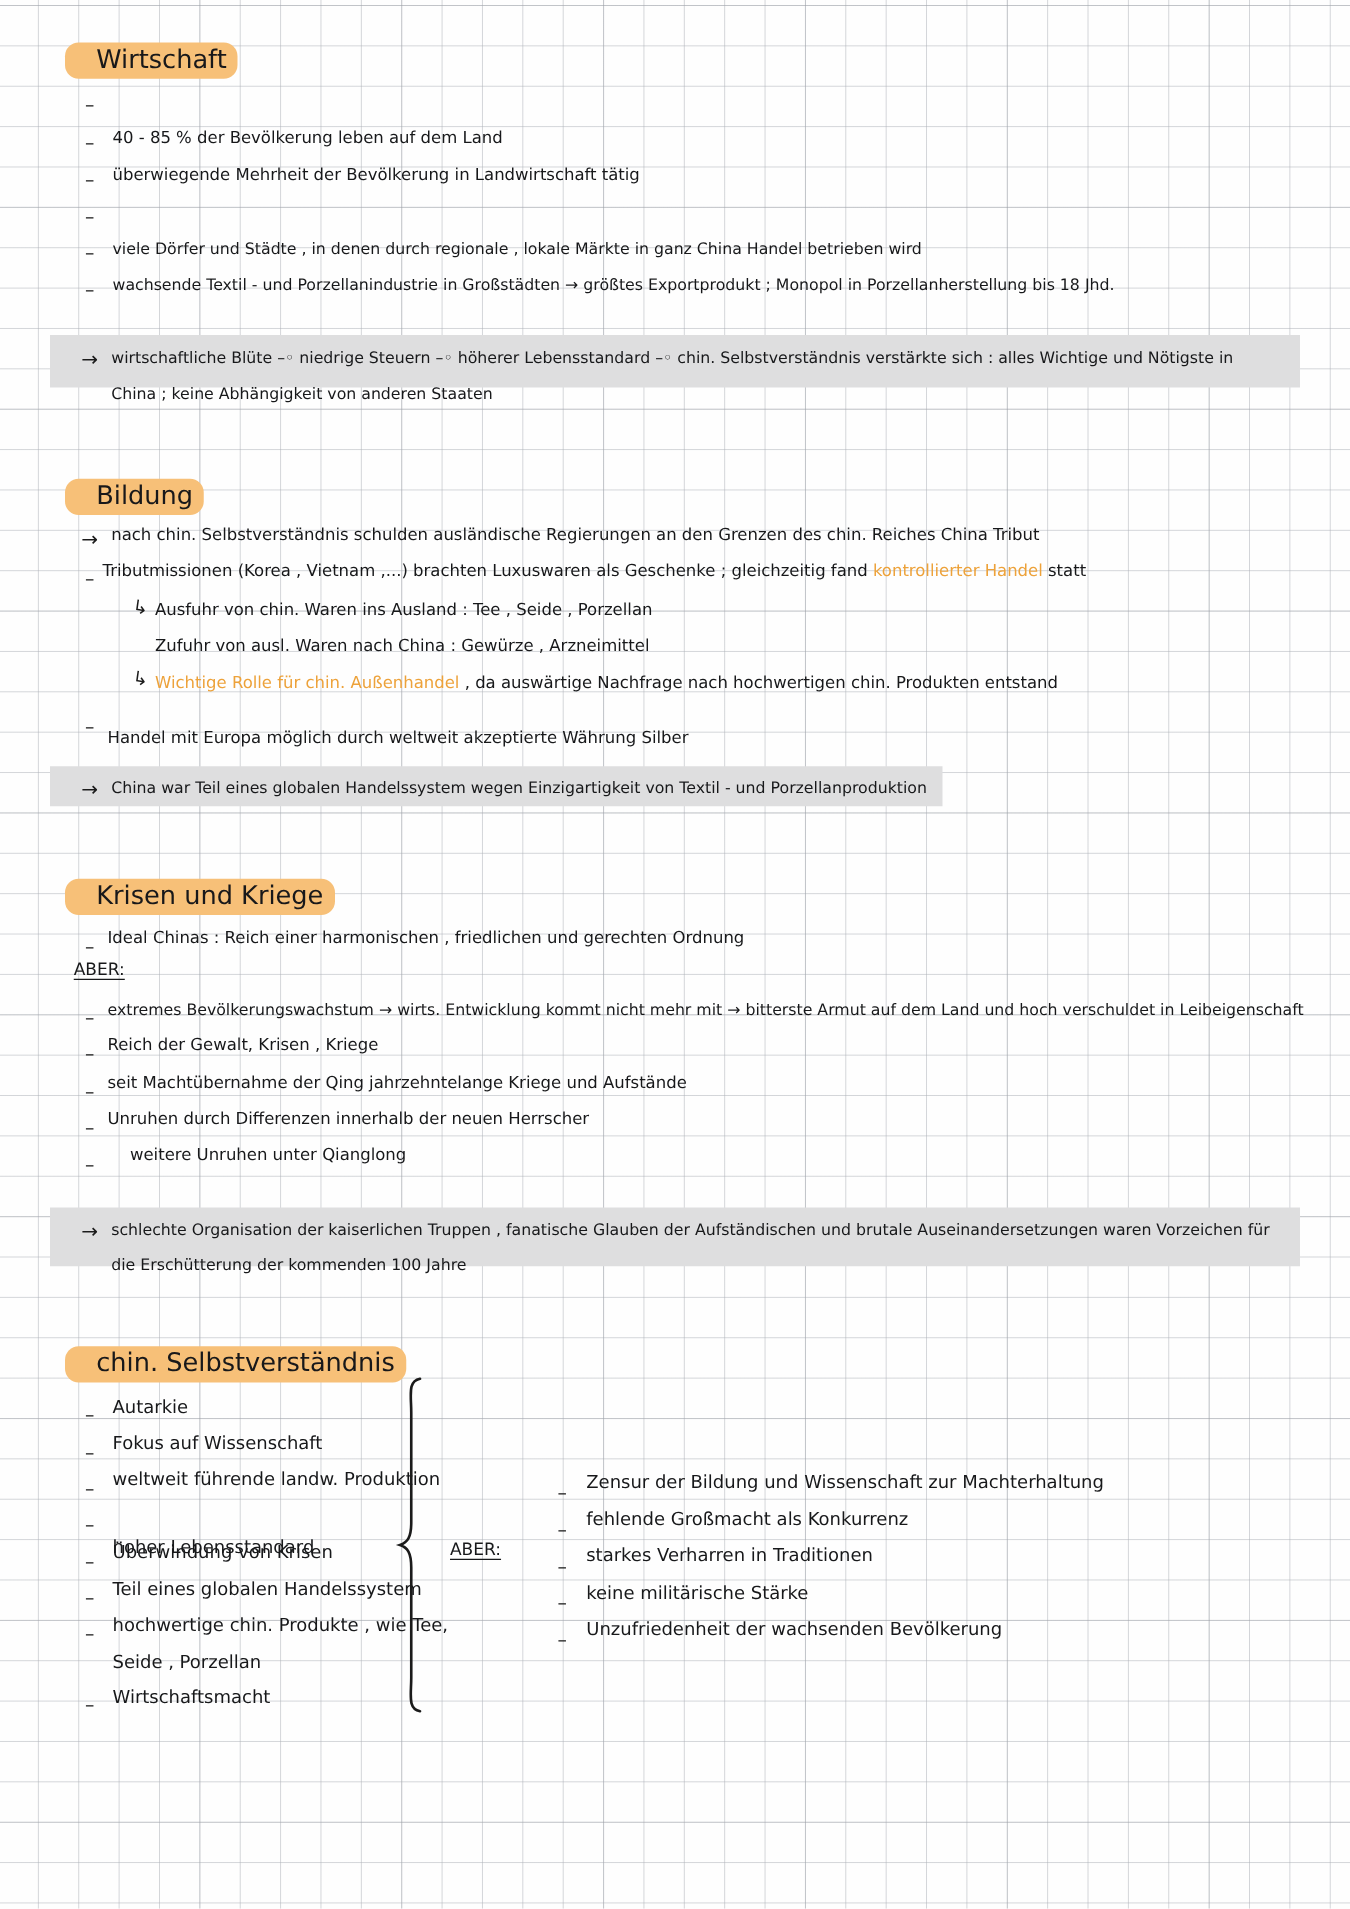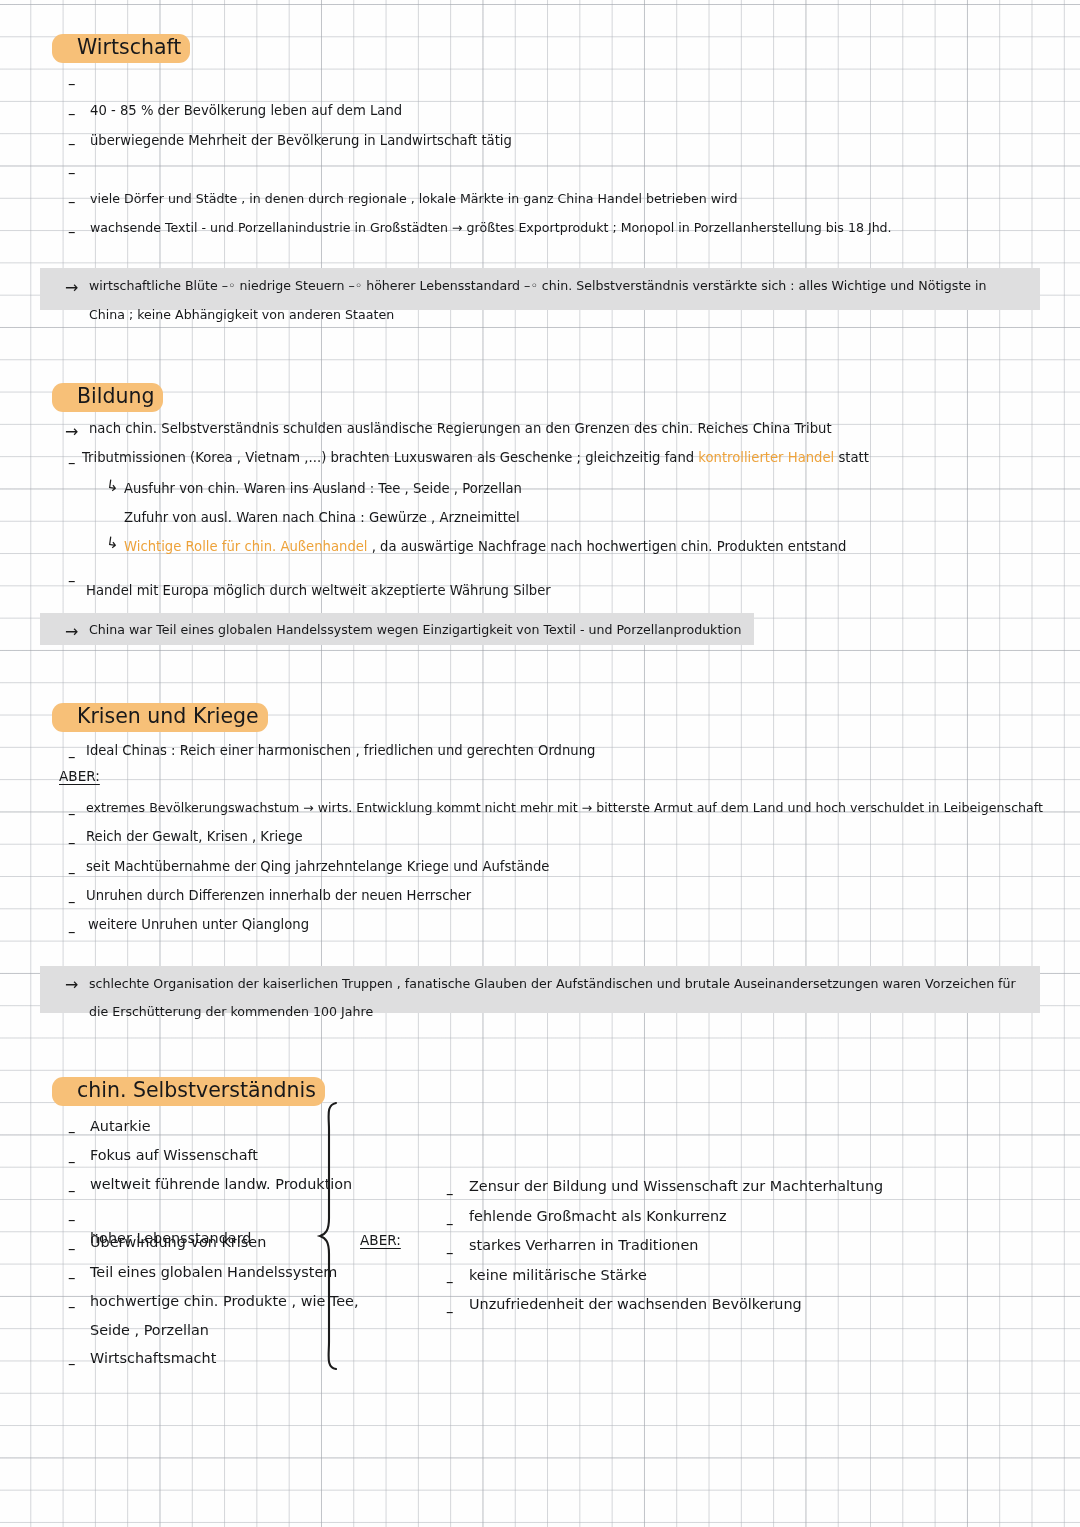--- a/index.html
+++ b/index.html
@@ -166,21 +166,21 @@
   <div class="dash" style="left:68px; top:836px;">–</div>
   <div class="txt" style="left:86px; top:829px;">Reich der Gewalt, Krisen , Kriege</div>
 
   <div class="dash" style="left:68px; top:866px;">–</div>
   <div class="txt" style="left:86px; top:859px;">seit Machtübernahme der Qing jahrzehntelange Kriege und Aufstände</div>
 
   <div class="dash" style="left:68px; top:895px;">–</div>
   <div class="txt" style="left:86px; top:888px;">Unruhen durch Differenzen innerhalb der neuen Herrscher</div>
 
   <div class="dash" style="left:68px; top:925px;">–</div>
-  <div class="txt" style="left:88px; top:917px;text-align:right;">weitere Unruhen unter Qianglong</div>
+  <div class="txt" style="left:104px; top:917px;text-align:right;">weitere Unruhen unter Qianglong</div>
 
   <div class="greybox" style="left:40px; top:966px; width:1000px; height:47px;"></div>
   <div class="arrow" style="left:65px; top:977px;">→</div>
   <div class="txt sm" style="left:89px; top:976px;">schlechte Organisation der kaiserlichen Truppen , fanatische Glauben der Aufständischen und brutale Auseinandersetzungen waren Vorzeichen für</div>
   <div class="txt sm" style="left:89px; top:1004px;">die Erschütterung der kommenden 100 Jahre</div>
 
   <div class="heading" style="left:52px; top:1077px;">chin. Selbstverständnis</div>
 
   <div class="dash" style="left:68px; top:1125px;">–</div>
   <div class="txt big" style="left:90px; top:1118px;">Autarkie</div>

